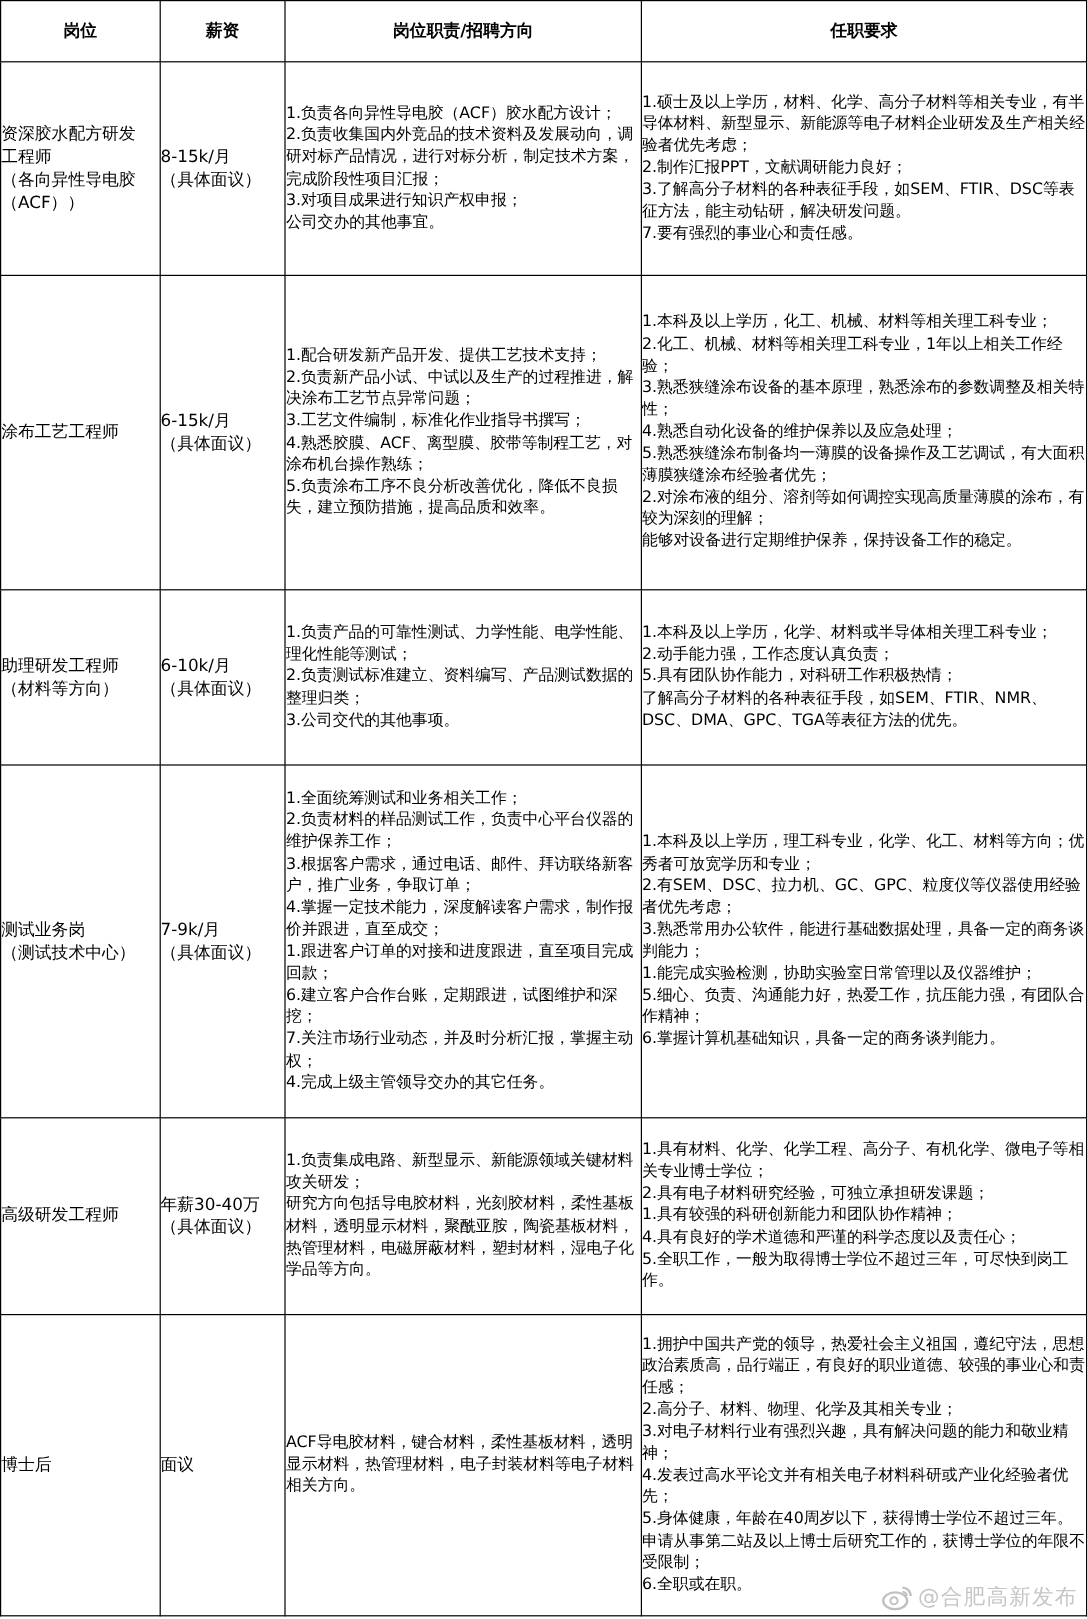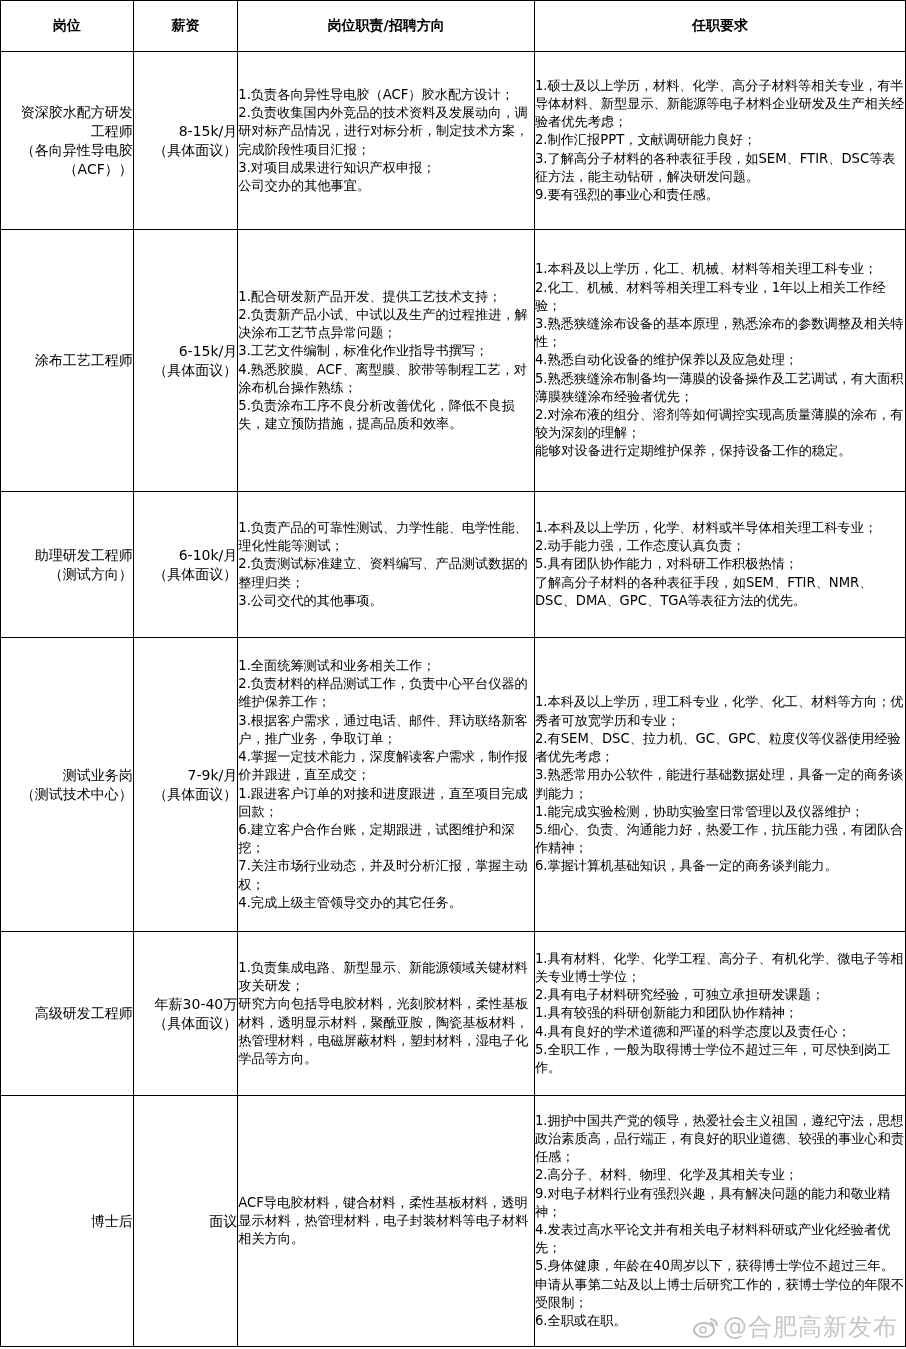--- a/index.html
+++ b/index.html
@@ -34,37 +34,37 @@
     font-size: 14px;
     text-align: center;
     height: 50px;
     margin-top: 48px;
   }
   .col-pos { width: 132px; }
   .col-sal { width: 104px; }
   .col-duty { width: 295px; }
   .col-req { width: 369px; }
   td.c-center {
-    text-align: right;
+    text-align: left;
     font-size: 14px;
     line-height: 19px;
     padding: 0 4px;
   }
   td.c-left {
     text-align: left;
     font-size: 13.2px;
     line-height: 18.2px;
     padding: 0 2px 0 3px;
   }
   .line { display: block; white-space: pre-wrap; }
   .watermark {
     position: absolute;
     right: 8px;
     bottom: 6px;
-    font-size: 24px;
+    font-size: 18px;
     color: rgba(150,150,150,0.55);
     letter-spacing: 1px;
     display: flex;
     align-items: center;
     gap: 4px;
     pointer-events: none;
   }
   .weibo-icon {
     width: 26px;
     height: 22px;
@@ -105,21 +105,21 @@
       <td class="c-left">
         <span class="line">1.负责各向异性导电胶（ACF）胶水配方设计；</span>
         <span class="line">2.负责收集国内外竞品的技术资料及发展动向，调研对标产品情况，进行对标分析，制定技术方案，完成阶段性项目汇报；</span>
         <span class="line">3.对项目成果进行知识产权申报；</span>
         <span class="line">公司交办的其他事宜。</span>
       </td>
       <td class="c-left">
         <span class="line">1.硕士及以上学历，材料、化学、高分子材料等相关专业，有半导体材料、新型显示、新能源等电子材料企业研发及生产相关经验者优先考虑；</span>
         <span class="line">2.制作汇报PPT，文献调研能力良好；</span>
         <span class="line">3.了解高分子材料的各种表征手段，如SEM、FTIR、DSC等表征方法，能主动钻研，解决研发问题。</span>
-        <span class="line">9.要有强烈的事业心和责任感。</span>
+        <span class="line">7.要有强烈的事业心和责任感。</span>
       </td>
     </tr>
 
     <tr style="height:262px">
       <td class="c-center">
         <span class="line">涂布工艺工程师</span>
       </td>
       <td class="c-center">
         <span class="line">6-15k/月</span>
         <span class="line">（具体面议）</span>
@@ -138,21 +138,21 @@
         <span class="line">4.熟悉自动化设备的维护保养以及应急处理；</span>
         <span class="line">5.熟悉狭缝涂布制备均一薄膜的设备操作及工艺调试，有大面积薄膜狭缝涂布经验者优先；</span>
         <span class="line">2.对涂布液的组分、溶剂等如何调控实现高质量薄膜的涂布，有较为深刻的理解；</span>
         <span class="line">能够对设备进行定期维护保养，保持设备工作的稳定。</span>
       </td>
     </tr>
 
     <tr style="height:146px">
       <td class="c-center">
         <span class="line">助理研发工程师</span>
-        <span class="line">（测试方向）</span>
+        <span class="line">（材料等方向）</span>
       </td>
       <td class="c-center">
         <span class="line">6-10k/月</span>
         <span class="line">（具体面议）</span>
       </td>
       <td class="c-left">
         <span class="line">1.负责产品的可靠性测试、力学性能、电学性能、理化性能等测试；</span>
         <span class="line">2.负责测试标准建立、资料编写、产品测试数据的整理归类；</span>
         <span class="line">3.公司交代的其他事项。</span>
       </td>
@@ -220,21 +220,21 @@
       </td>
       <td class="c-center">
         <span class="line">面议</span>
       </td>
       <td class="c-left">
         <span class="line">ACF导电胶材料，键合材料，柔性基板材料，透明显示材料，热管理材料，电子封装材料等电子材料相关方向。</span>
       </td>
       <td class="c-left">
         <span class="line">1.拥护中国共产党的领导，热爱社会主义祖国，遵纪守法，思想政治素质高，品行端正，有良好的职业道德、较强的事业心和责任感；</span>
         <span class="line">2.高分子、材料、物理、化学及其相关专业；</span>
-        <span class="line">9.对电子材料行业有强烈兴趣，具有解决问题的能力和敬业精神；</span>
+        <span class="line">3.对电子材料行业有强烈兴趣，具有解决问题的能力和敬业精神；</span>
         <span class="line">4.发表过高水平论文并有相关电子材料科研或产业化经验者优先；</span>
         <span class="line">5.身体健康，年龄在40周岁以下，获得博士学位不超过三年。申请从事第二站及以上博士后研究工作的，获博士学位的年限不受限制；</span>
         <span class="line">6.全职或在职。</span>
       </td>
     </tr>
   </tbody>
 </table>
 
 <div class="watermark">
   <span class="weibo-icon">

